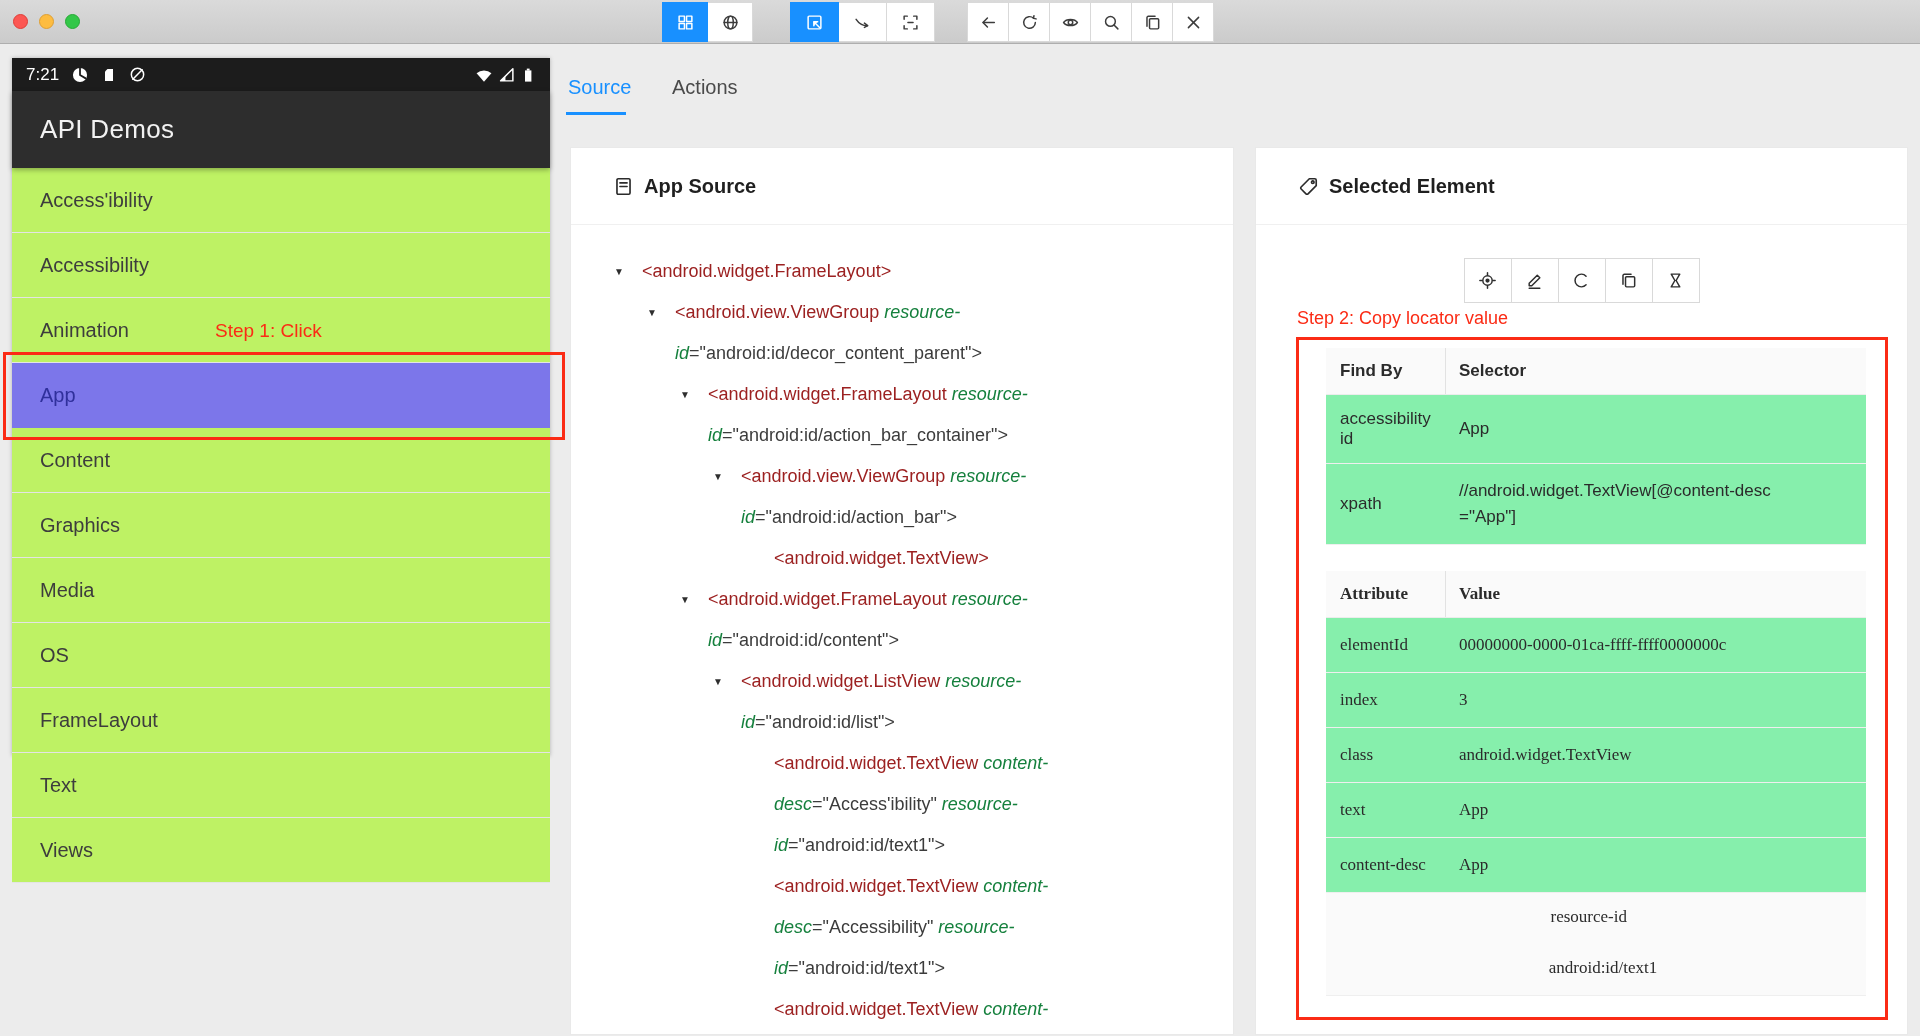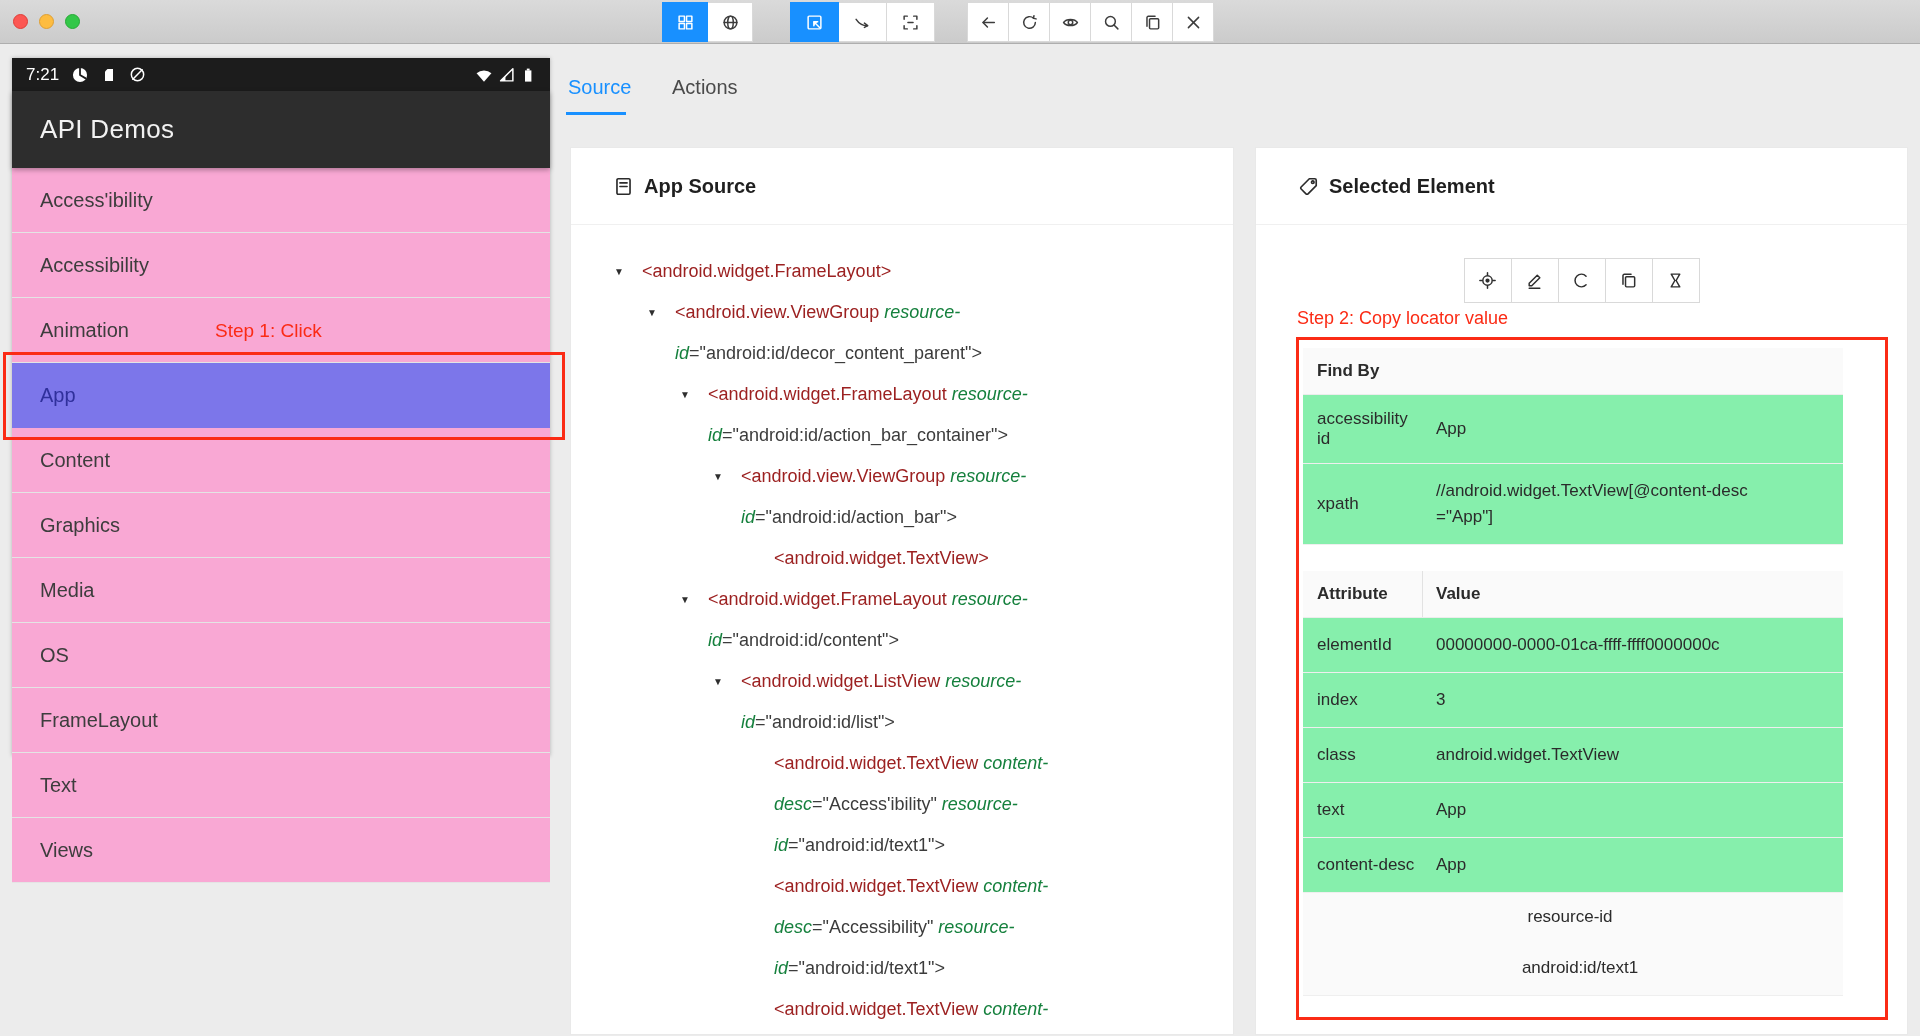--- a/index.html
+++ b/index.html
@@ -32,21 +32,21 @@
     box-shadow:0 0 4px rgba(0,0,0,.25); }
   .statusbar { height:33px; background:#1c1c1c; color:#fff; display:flex; align-items:center;
     padding:0 14px; font-size:17px; }
   .sb-left { display:flex; align-items:center; gap:12px; }
   .sb-right { margin-left:auto; display:flex; align-items:center; gap:5px; }
   .appbar { height:77px; background:#2d2d2d; display:flex; align-items:center; padding-left:28px;
     box-shadow:0 2px 5px rgba(0,0,0,.3); position:relative; z-index:1; }
   .appbar-title { color:#f2f2f2; font-size:26px; font-weight:500; letter-spacing:.3px; }
   .plist { }
   .prow { height:65px; display:flex; align-items:center; padding-left:28px; font-size:20px;
-    color:#3d3d3d; background:#f9a8d4; border-bottom:1px solid #e4e4e4; cursor:pointer; }
+    color:#3d3d3d; background:#bef264; border-bottom:1px solid #e4e4e4; cursor:pointer; }
   .prow.selected { background:#7c76ea; color:#30309c; border-bottom-color:#7c76ea; }
 
   
   .anno-text { position:absolute; color:#fb2b15; font-size:19px; font-weight:500; z-index:30; }
   .anno-rect { position:absolute; border:3px solid #fb2b15; z-index:30; pointer-events:none; }
 
   
   .tab { position:absolute; top:76px; font-size:20px; font-weight:500; color:#4a4a4a; cursor:pointer; }
   .tab.active { color:#1890ff; }
   .tab-underline { position:absolute; left:566px; top:112px; width:60px; height:3px; background:#1890ff; }
@@ -67,23 +67,23 @@
   .t-attr  { color:#15803d; font-style:italic; }
   .t-plain { color:#3c3c3c; }
 
   
   .sel-actions { margin-top:33px; display:flex; justify-content:center; }
   .sel-btn { width:48px; height:45px; background:#fff; border:1px solid #d9d9d9; margin-left:-1px;
     display:flex; align-items:center; justify-content:center; color:#2f2f2f; cursor:pointer; }
   .sel-btn:first-child { margin-left:0; }
 
   .locator-box { position:absolute; left:1296px; top:337px; width:592px; height:683px;
-    border:3px solid #fb2b15; padding:8px 0 0 4px; background:transparent; z-index:20; }
+    border:3px solid #fb2b15; padding:8px 0 0 27px; background:transparent; z-index:20; }
   .tbl { width:540px; font-size:17px; color:#2b2b2b; }
-  .tbl + .tbl { margin-top:26px; }
+  .tbl + .tbl { margin-top:26px;font-family:Liberation Serif, serif; }
   .tbl-hdr { display:flex; background:#fafafa; border-bottom:1px solid #ececec; font-weight:600; }
   .tbl-hdr .cell-k { padding:13px 0 13px 14px; width:119px; flex-shrink:0; }
   .tbl-hdr .cell-v { padding:13px 0 13px 13px; flex:1; border-left:1px solid #e2e2e2; }
   .tbl-row { display:flex; align-items:center; border-bottom:1px solid #efefef; background:#86efac; }
   .tbl-row.shaded { background:#fafafa;flex-direction:column; }
   .tbl-row .cell-k { padding:14px 0 14px 14px; width:119px; flex-shrink:0; }
   .tbl-row .cell-v { padding:14px 0 14px 14px; flex:1; }
   .cell-v .vwrap { max-width:322px; word-break:break-all; line-height:26px; }
 </style>
 </head>
@@ -354,20 +354,21 @@
             </svg>
           </span>
         </div>
       </div>
   </div>
 
   <div class="locator-box">
     <div class="tbl" id="findby-table">
         <div class="tbl-hdr">
           <div class="cell-k">Find By</div>
+          <div class="cell-v">Selector</div>
         </div>
         <div class="tbl-row">
           <div class="cell-k">accessibility id</div>
           <div class="cell-v">
             <div class="vwrap">App</div>
           </div>
         </div>
         <div class="tbl-row">
           <div class="cell-k">xpath</div>
           <div class="cell-v">

